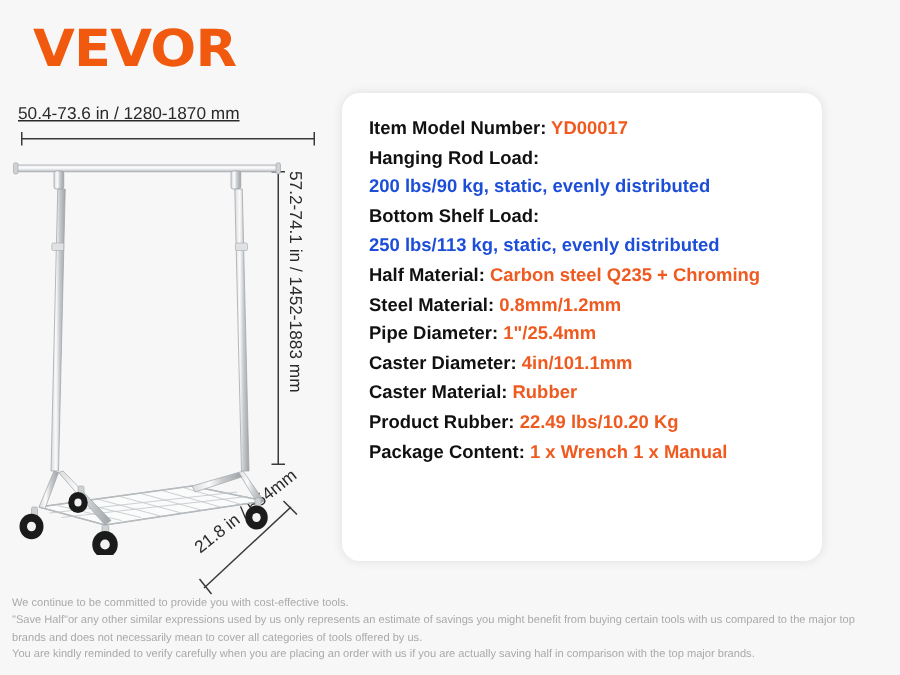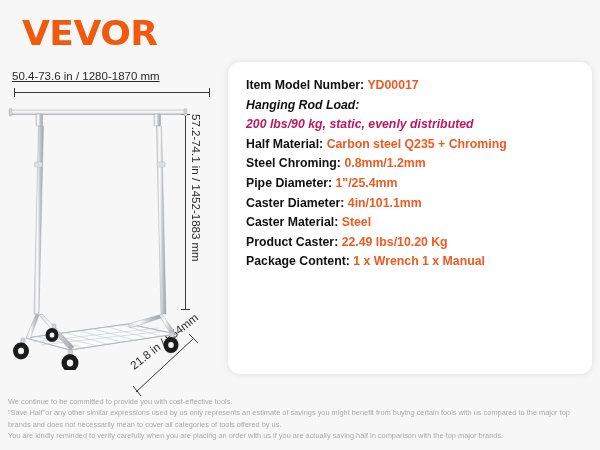--- a/index.html
+++ b/index.html
@@ -130,44 +130,44 @@
     top: 40px;
     width: 180px;
     height: 268px;
   }
 
   
   .spec-panel {
     position: absolute;
     left: 228px;
     top: 62px;
-    width: 364px;
+    width: 320px;
     height: 312px;
     background: #ffffff;
     border-radius: 12px;
     box-shadow: 0 0 7px rgba(0,0,0,0.10);
     padding: 14px 0 0 0;
     box-sizing: border-box;
   }
   .spec-list {
     margin: 0;
     padding: 0 10px 0 18px;
     list-style: none;
   }
   .spec-row {
     font-size: 12.3px;
     line-height: 19.6px;
     color: #111111;
     font-weight: bold;
     white-space: nowrap;
   }
-  .spec-row.wrapped { white-space: normal; font-style: italic; }
+  .spec-row.wrapped { white-space: normal; }
   .spec-label { color: #111111; font-weight: bold; }
   .spec-value { color: #ef5a20; font-weight: bold; }
-  .spec-value-block { display: block; color: #be185d; font-weight: bold; }
+  .spec-value-block { display: block; color: #1d4ed8; font-weight: bold; }
 
   
   .footer {
     position: absolute;
     left: 8px;
     top: 396px;
     width: 586px;
     font-size: 7.4px;
     line-height: 11.4px;
     color: #a9a9a9;
@@ -262,27 +262,27 @@
       <ellipse cx="163" cy="243" rx="7.5" ry="8" fill="#1b1b1b"></ellipse>
       <ellipse cx="163" cy="243" rx="2.8" ry="3" fill="#f2f2f2"></ellipse>
     </g>
   </svg>
 </div>
 
 <div class="spec-panel">
   <ul class="spec-list">
       <li class="spec-row"><span class="spec-label">Item Model Number:</span> <span class="spec-value">YD00017</span></li>
       <li class="spec-row wrapped"><span class="spec-label">Hanging Rod Load:</span><span class="spec-value-block">200 lbs/90 kg, static, evenly distributed</span></li>
-      <li class="spec-row wrapped"></li>
+      <li class="spec-row wrapped"><span class="spec-label">Bottom Shelf Load:</span><span class="spec-value-block">250 lbs/113 kg, static, evenly distributed</span></li>
       <li class="spec-row"><span class="spec-label">Half Material:</span> <span class="spec-value">Carbon steel Q235 + Chroming</span></li>
-      <li class="spec-row"><span class="spec-label">Steel Chroming:</span> <span class="spec-value">0.8mm/1.2mm</span></li>
+      <li class="spec-row"><span class="spec-label">Steel Material:</span> <span class="spec-value">0.8mm/1.2mm</span></li>
       <li class="spec-row"><span class="spec-label">Pipe Diameter:</span> <span class="spec-value">1"/25.4mm</span></li>
       <li class="spec-row"><span class="spec-label">Caster Diameter:</span> <span class="spec-value">4in/101.1mm</span></li>
-      <li class="spec-row"><span class="spec-label">Caster Material:</span> <span class="spec-value">Steel</span></li>
-      <li class="spec-row"><span class="spec-label">Product Caster:</span> <span class="spec-value">22.49 lbs/10.20 Kg</span></li>
+      <li class="spec-row"><span class="spec-label">Caster Material:</span> <span class="spec-value">Rubber</span></li>
+      <li class="spec-row"><span class="spec-label">Product Rubber:</span> <span class="spec-value">22.49 lbs/10.20 Kg</span></li>
       <li class="spec-row"><span class="spec-label">Package Content:</span> <span class="spec-value">1 x Wrench  1 x Manual</span></li>
     </ul>
 </div>
 
 <div class="footer">
   <p>We continue to be committed to provide you with cost-effective tools.</p>
   <p>"Save Half"or any other similar expressions used by us only represents an estimate of savings you might benefit from buying certain tools with us compared to the major top brands and does not necessarily mean to cover all categories of tools offered by us.</p>
   <p>You are kindly reminded to verify carefully when you are placing an order with us if you are actually saving half in comparison with the top major brands.</p>
 </div>
 

